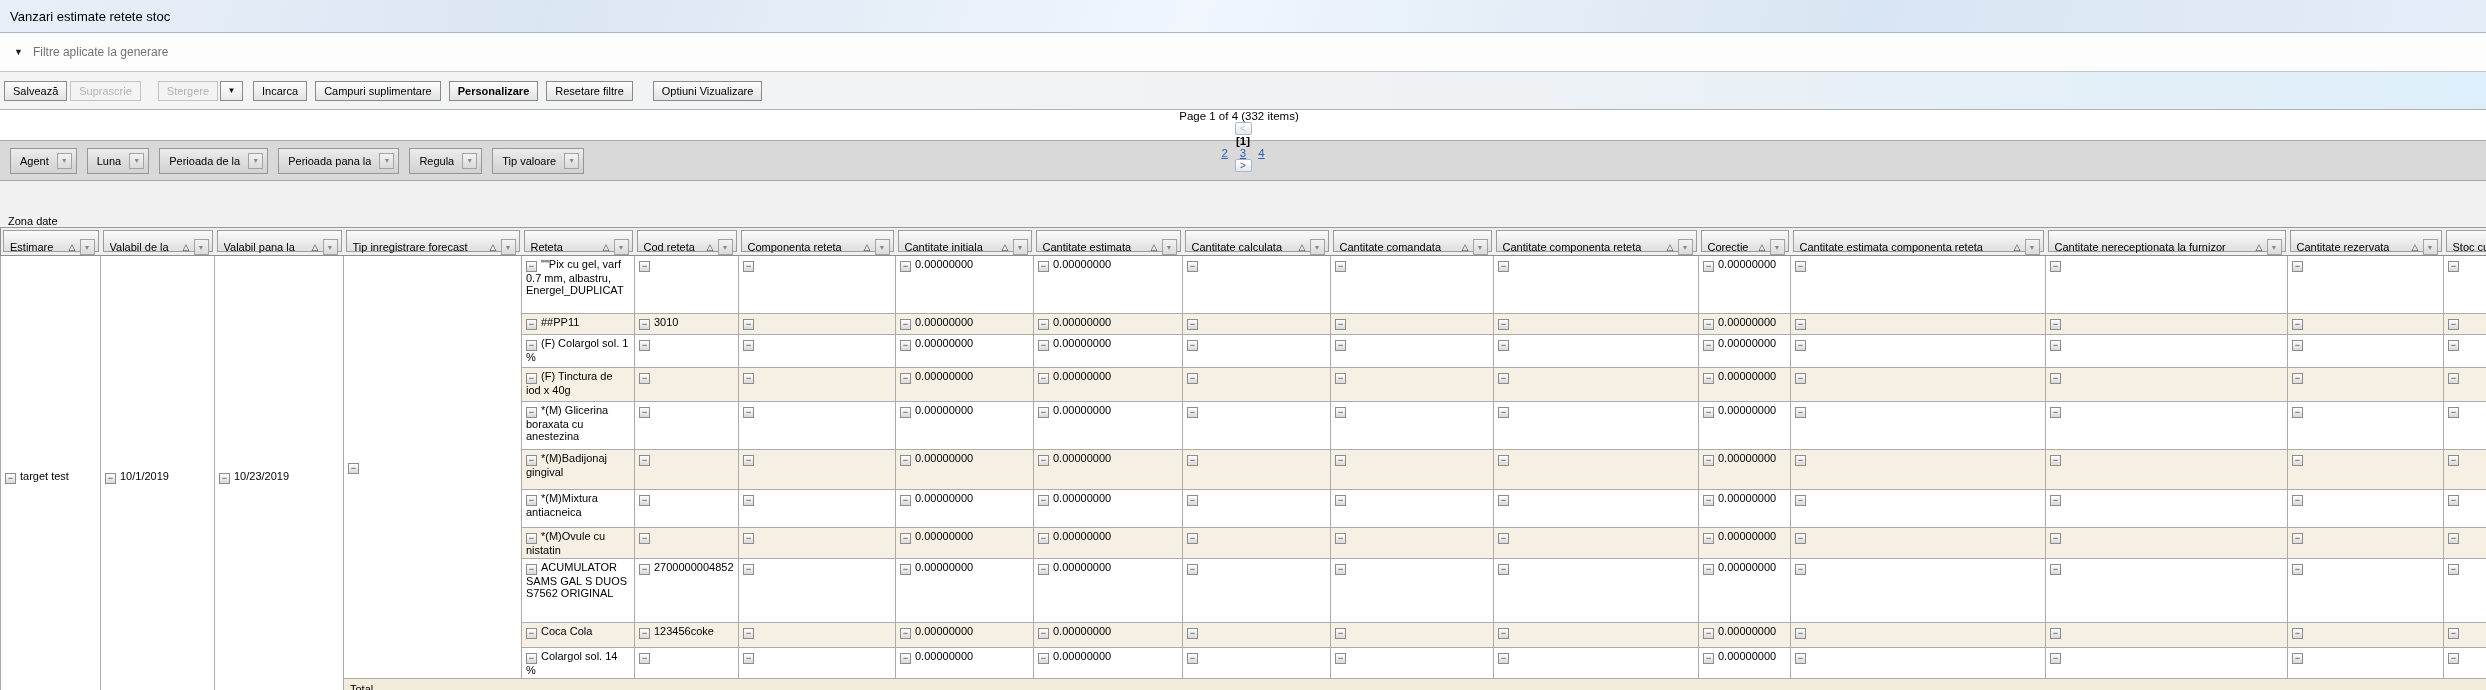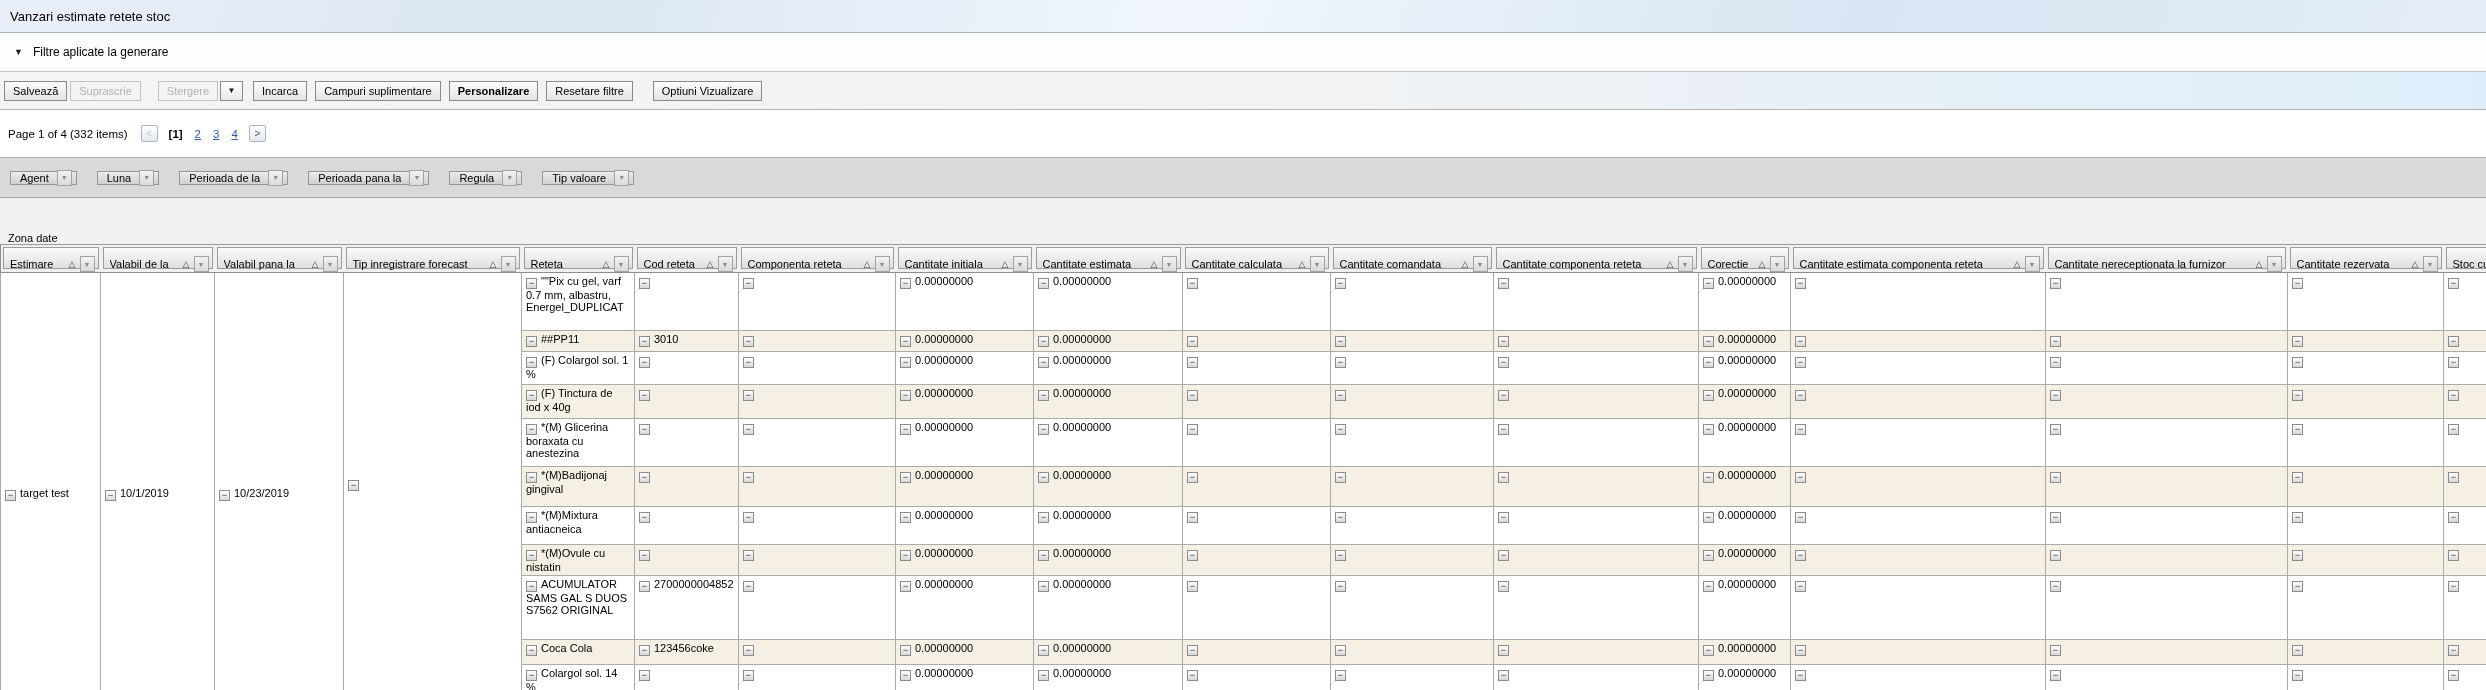--- a/index.html
+++ b/index.html
@@ -14,60 +14,60 @@
     border-bottom:1px solid #a7b8c9;
     background:linear-gradient(105deg,#e9eff8 0%,#dbe6f3 22%,#f0f6fc 48%,#d8e5f2 75%,#e4edf8 100%);
     font-size:13px; font-weight:normal;
   }
   
   .filter-row {
     height:39px; background:#fdfdfd; border-bottom:1px solid #c6c6c6;
     display:flex; align-items:center; padding:0 14px;
   }
   .filter-arrow { font-size:9px; color:#1d1d1d; margin-right:10px; cursor:pointer; }
-  .filter-label { color:#000000; font-size:12px; }
+  .filter-label { color:#737373; font-size:12px; }
   
   .toolbar {
     height:38px; border-bottom:1px solid #b3b3b3; padding:0 4px;
     background:linear-gradient(to right,#f4f4f4 0%,#f0f2f4 55%,#ddeefa 100%);
     display:flex; align-items:center;
   }
   .tb-btn {
     font-family:"Liberation Sans",sans-serif; font-size:11px; color:#000;
     background:linear-gradient(#fdfdfd,#e2e2e2); border:1px solid #8a8a8a;
     height:20px; padding:2px 8px; cursor:pointer;
   }
   .tb-btn.disabled { color:#b3b3b3; border-color:#c3c3c3; background:#f3f3f3; }
   .tb-combo {
     width:23px; height:20px; border:1px solid #8a8a8a; background:linear-gradient(#fff,#e8e8e8);
     display:inline-flex; align-items:center; justify-content:center;
     font-size:8px; color:#111; font-weight:bold; cursor:pointer;
   }
   
   .pager {
-    height:48px; background:#fff; border-bottom:1px solid #ababab;
-    display:flex; align-items:center; padding:0 8px;
+    height:31px; background:#fff; border-bottom:1px solid #ababab;
+    display:flex; align-items:center; padding:0 8px;flex-direction:column;
   }
   .pg-summary { margin-right:8px; font-size:11.5px; }
   .pg-btn {
     width:17px; height:17px; border:1px solid #a9b6c6; border-radius:2px;
     background:linear-gradient(#ffffff,#e2e9f1); display:inline-flex; align-items:center;
     justify-content:center; font-size:10px; cursor:pointer;
   }
   .pg-btn.prev { color:#bcc7d6; margin:0 5px; }
   .pg-btn.next { color:#4d5d72; margin:0 5px; }
   .pg-current { font-weight:bold; margin:0 6px; font-size:11.5px; }
   .pg-link { color:#2a5db0; text-decoration:underline; margin:0 6px; cursor:pointer; font-size:11.5px; }
   
   .fields-row {
     height:40px; background:#d9d9d9; border-bottom:1px solid #a3a3a3;
     display:flex; align-items:center; padding:0 10px;
   }
   .chip {
-    display:inline-flex; align-items:center; height:14px; margin-right:20px;
+    display:inline-flex; align-items:center; height:26px; margin-right:10px;
     padding:0 4px 0 9px; border:1px solid #969696;
     background:linear-gradient(#ececec,#d1d1d1); cursor:pointer;
   }
   .chip-label { margin-right:8px; }
   .chip-dd, .hdr-dd {
     width:15px; height:16px; border:1px solid #a3a3a3;
     background:linear-gradient(#f3f3f3,#dadada); color:#8a8a8a; font-size:7px;
     display:inline-flex; align-items:center; justify-content:center; cursor:pointer; flex:none;
   }
   

